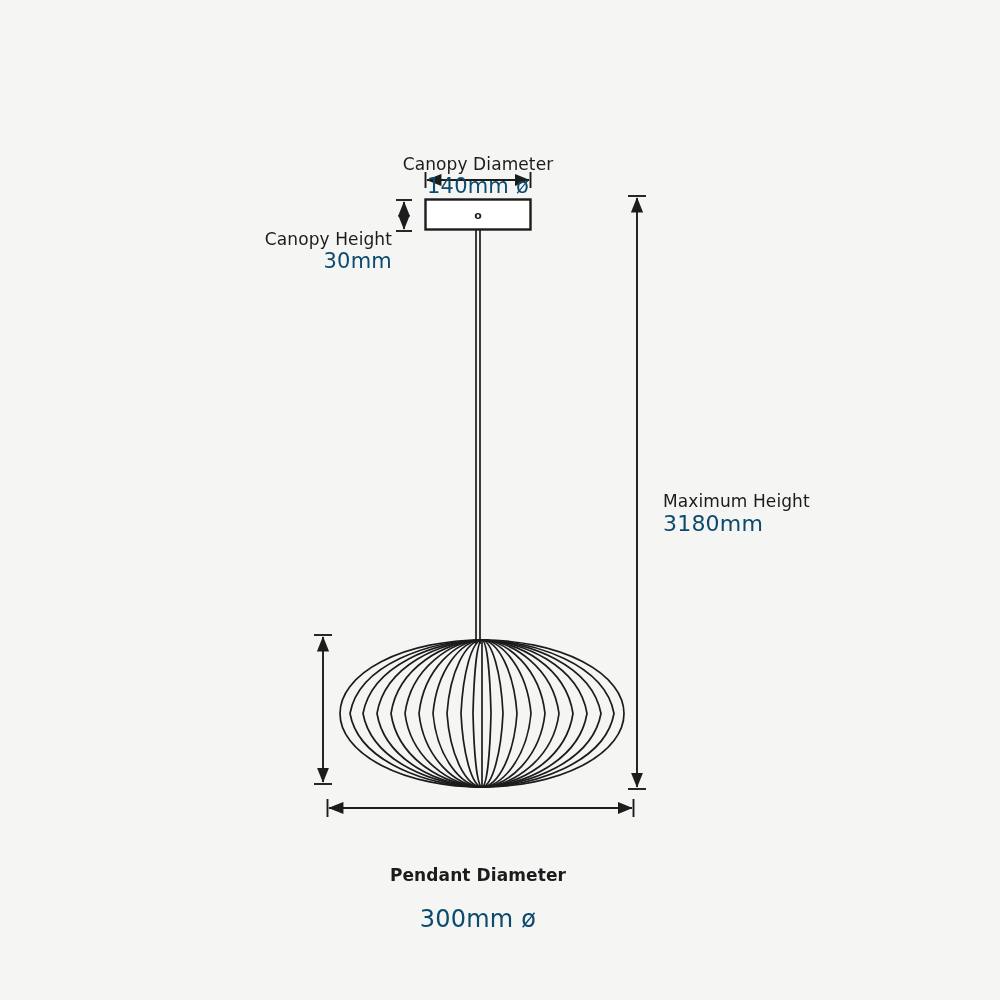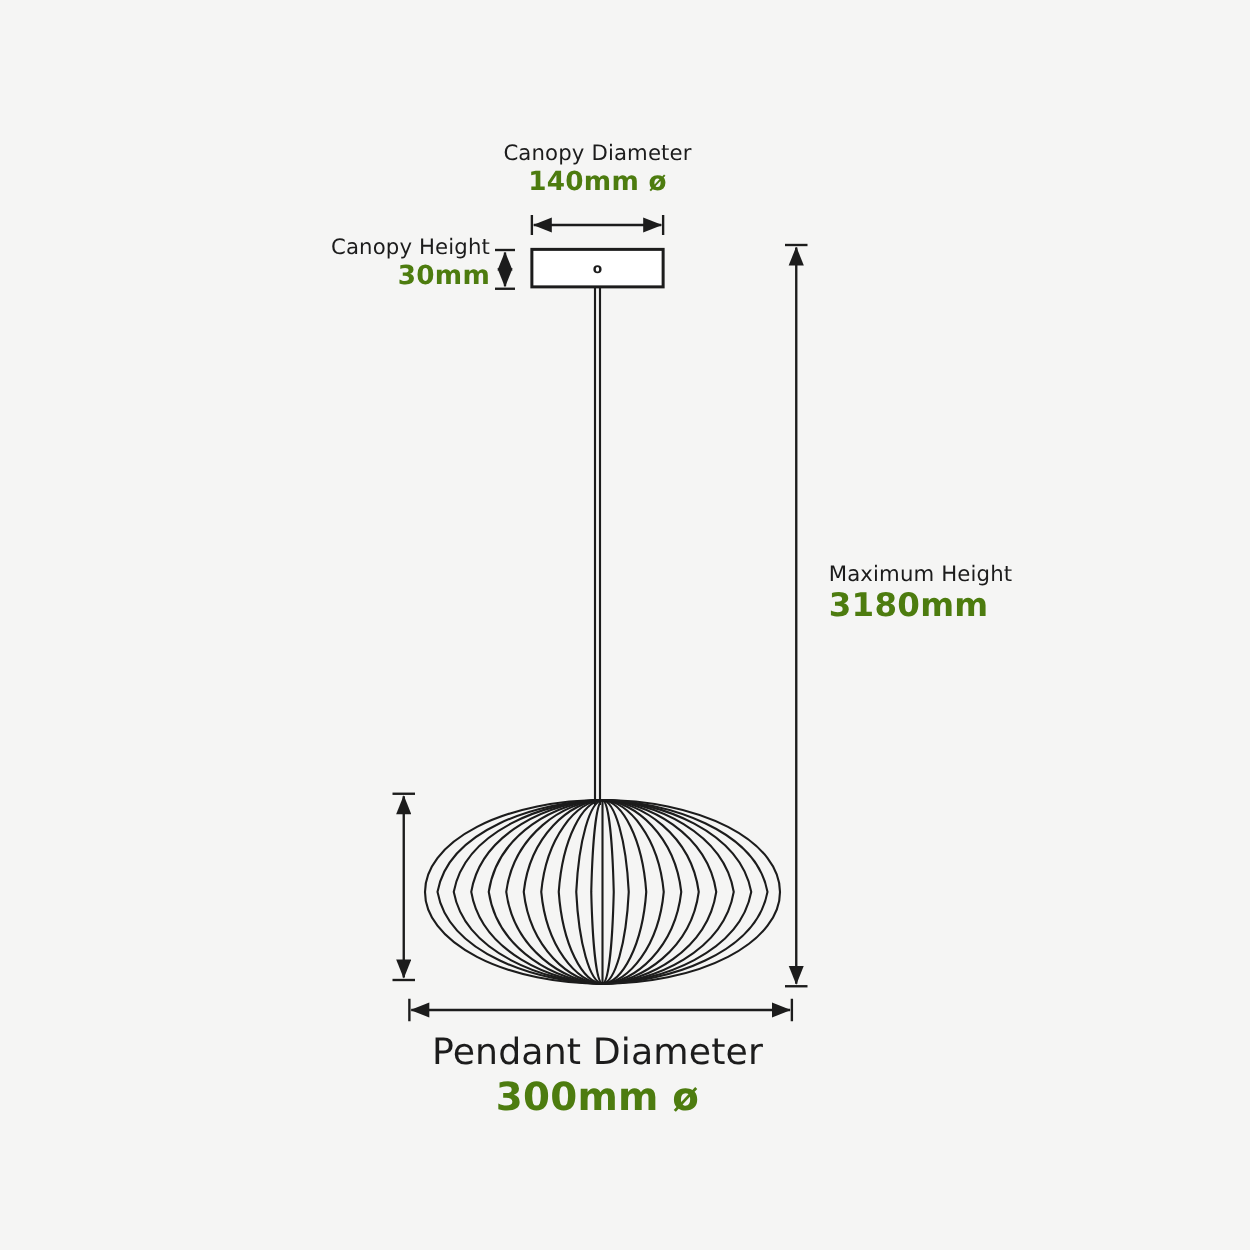--- a/index.html
+++ b/index.html
@@ -30,26 +30,27 @@
     position: absolute;
     white-space: nowrap;
     line-height: 1.18;
   }
   .lbl .name {
     display: block;
     color: #1c1c1c;
     font-size: 17px;
     font-weight: 400;
     letter-spacing: 0.1px;
+    margin-top: 41px;
   }
   .lbl .val {
     display: block;
-    color: #4d7c0f;
+    color: #0c4a6e;
     font-size: 21px;
-    font-weight: 700;
+    font-weight: 400;
     letter-spacing: 0.2px;
   }
   
   #label-canopy-diameter {
     left: 478px;
     top: 113px;
     transform: translateX(-50%);
     text-align: center;
   }
   
@@ -57,40 +58,41 @@
     right: 608px;
     top: 188px;
     text-align: right;
   }
   
   #label-maximum-height {
     left: 663px;
     top: 450px;
     text-align: left;
   }
-  #label-maximum-height .val { font-size: 26px; }
+  #label-maximum-height .val { font-size: 22px; }
   
   #label-pendant-height {
     right: 690px;
     top: 690px;
     text-align: right;
   }
   
   #label-pendant-diameter {
     left: 478px;
     top: 824px;
     transform: translateX(-50%);
     text-align: center;
   }
   #label-pendant-diameter .name {
-    font-size: 29px;
+    font-size: 17px;
+    font-weight: bold;
   }
   #label-pendant-diameter .val {
-    font-size: 31px;
-    margin-top: 2px;
+    font-size: 24px;
+    margin-top: 20px;
   }
 </style>
 </head>
 <body>
 
 <div id="diagram-root">
 
   <svg id="drawing" viewBox="0 0 1000 1000">
     <defs>
       <marker id="arrow-end" markerWidth="9" markerHeight="9" refX="7.6" refY="3.2" orient="auto" markerUnits="strokeWidth">

